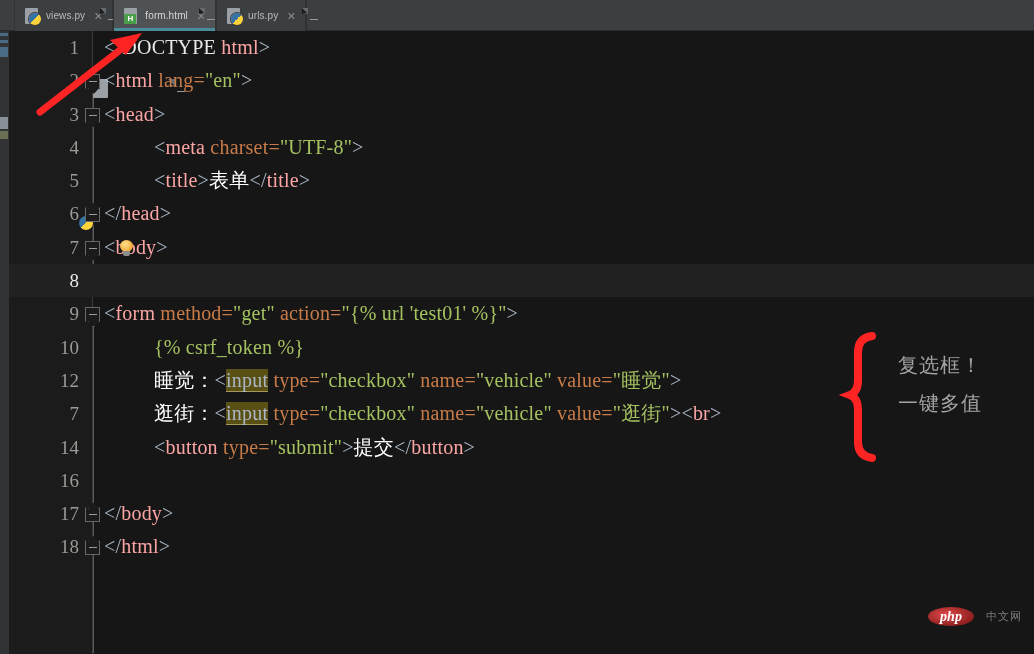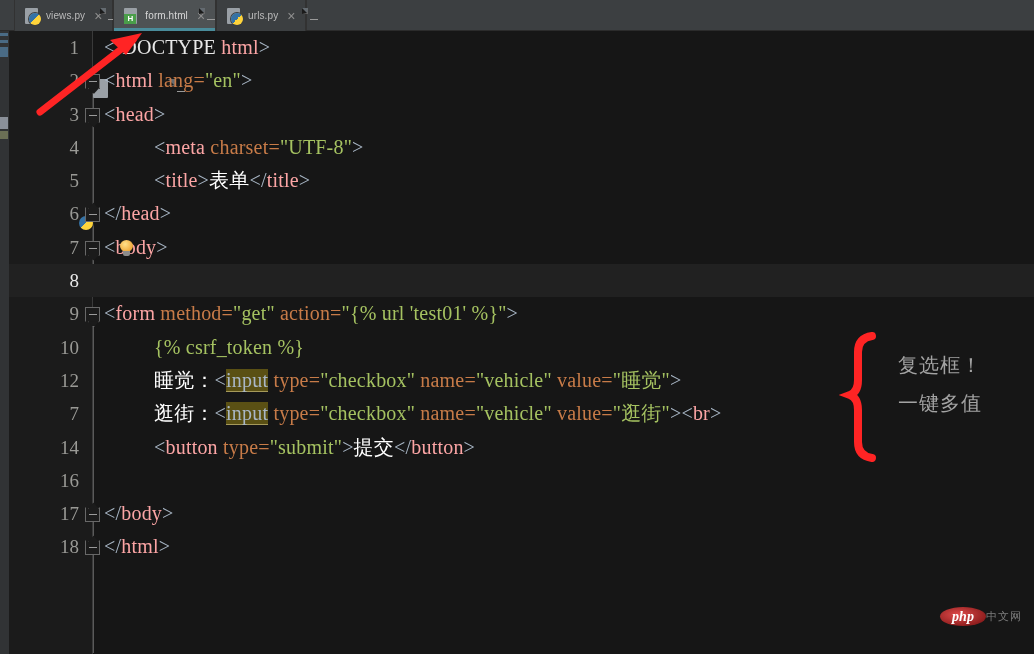--- a/index.html
+++ b/index.html
@@ -218,21 +218,21 @@
     right: 10px; bottom: 6px;
     font-family: "Liberation Sans", sans-serif;
     font-size: 16px;
     color: #d8d8d8;
     letter-spacing: .2px;
     text-shadow: 0 0 2px #000;
   }
   .wm-logo {
     position: absolute;
     right: 12px; bottom: 28px;
-    display: flex; align-items: center; gap: 0;
+    display: flex; align-items: center; gap: 12px;
   }
   .php-pill {
     width: 46px; height: 19px;
     border-radius: 50%;
     background: radial-gradient(ellipse at 40% 40%, #e04b4b, #8b1c1c 75%);
     color: #ffffff;
     font-family: "Liberation Serif", serif;
     font-style: italic;
     font-weight: bold;
     font-size: 14px;

